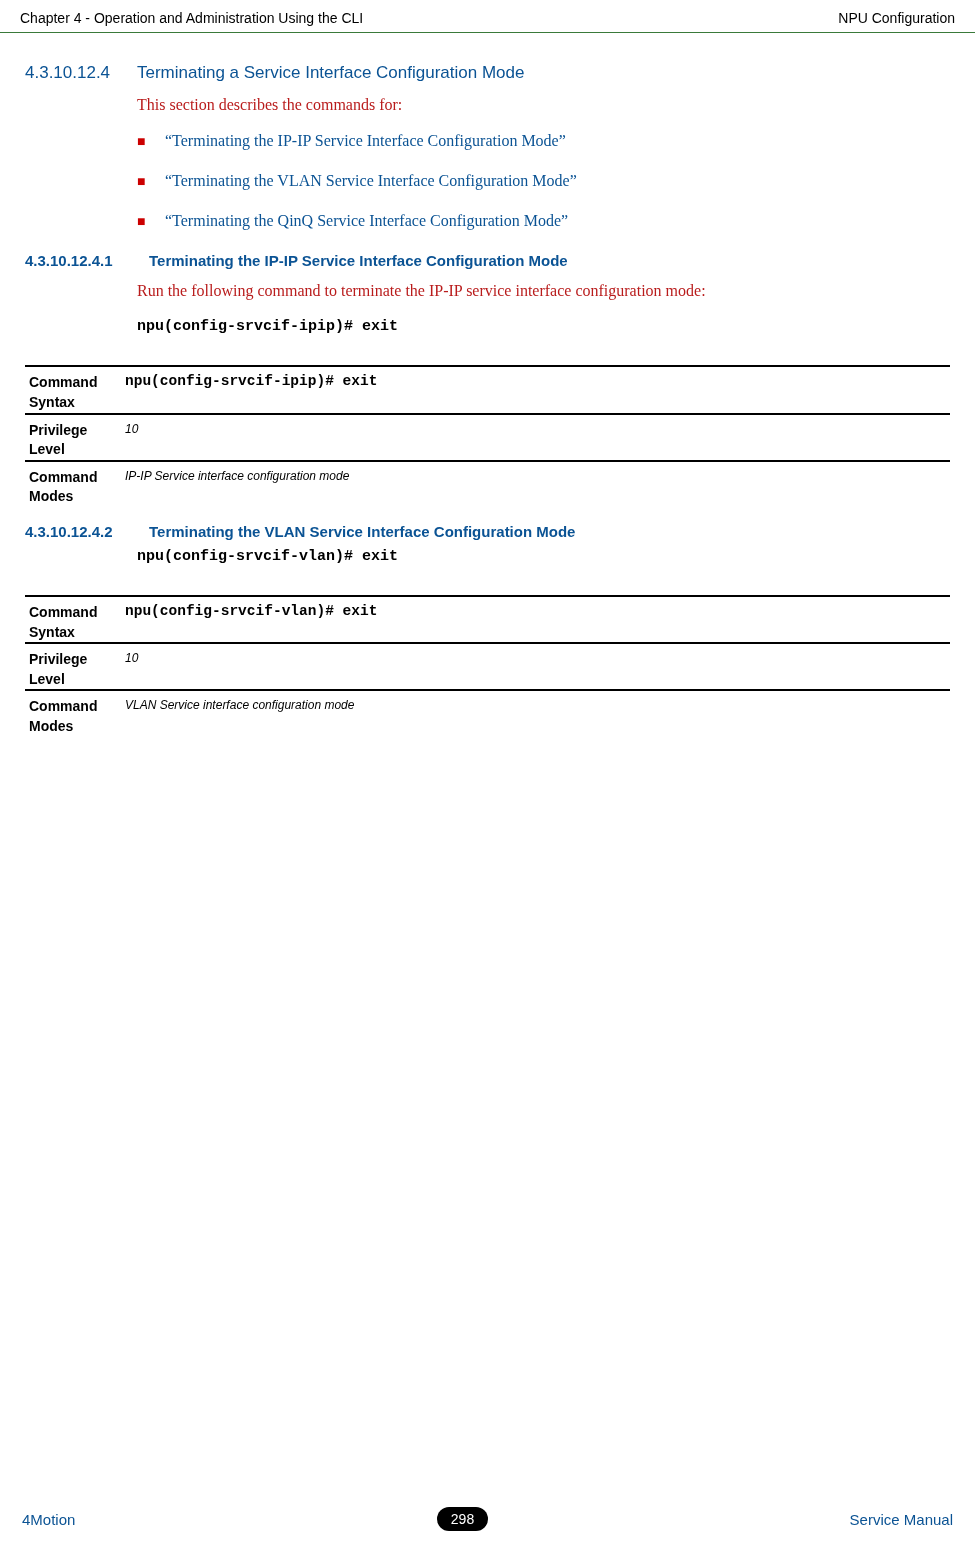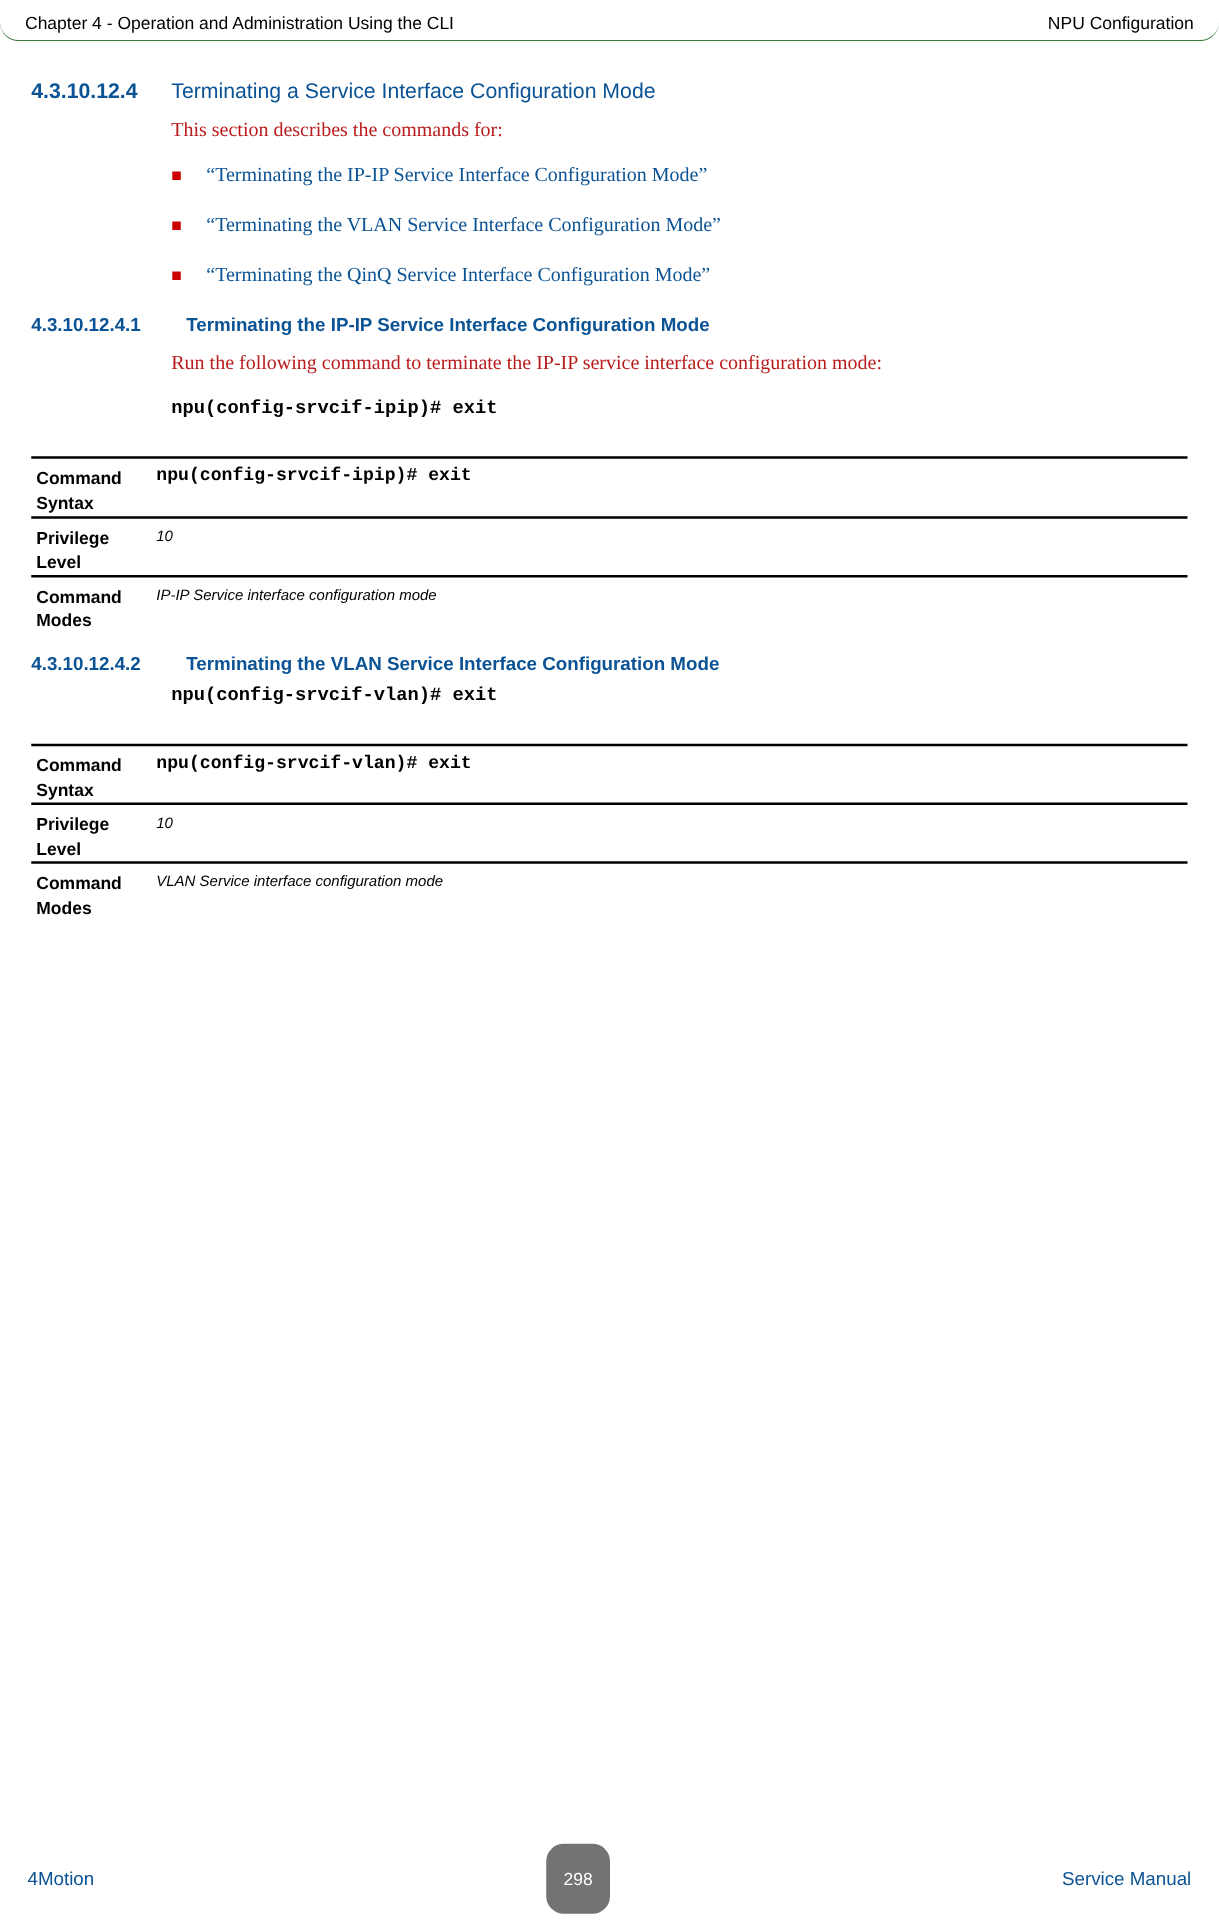--- a/index.html
+++ b/index.html
@@ -16,28 +16,27 @@
       position: relative;
       padding: 0;
     }
     .header {
       display: flex;
       justify-content: space-between;
       padding: 10px 20px 6px 20px;
       border-bottom: 1.5px solid #3a7a3a;
       font-size: 14px;
       color: #000;
-      border-radius: 15px;
     }
     .content {
       padding: 30px 25px 10px 25px;
     }
     .section-num {
       color: #0b5394;
-      font-weight: bold;
+      font-weight: normal;
       font-family: Arial, Helvetica, sans-serif;
       font-size: 17px;
     }
     .section-title {
       color: #0b5394;
       font-weight: normal;
       font-family: Arial, Helvetica, sans-serif;
       font-size: 17px;
     }
     .row-heading {
@@ -152,24 +151,24 @@
     }
     .footer-left {
       color: #0b5394;
       font-family: Arial, Helvetica, sans-serif;
     }
     .footer-right {
       color: #0b5394;
       font-family: Arial, Helvetica, sans-serif;
     }
     .page-badge {
-      background: #737373;
+      background: #000000;
       color: #fff;
       border-radius: 14px;
-      padding: 20px 14px;
+      padding: 4px 14px;
       font-size: 14px;
       font-family: Arial, Helvetica, sans-serif;
     }
   </style>
 </head>
 <body>
 
 <div class="header">
   <span>Chapter 4 - Operation and Administration Using the CLI</span>
   <span>NPU Configuration</span>

